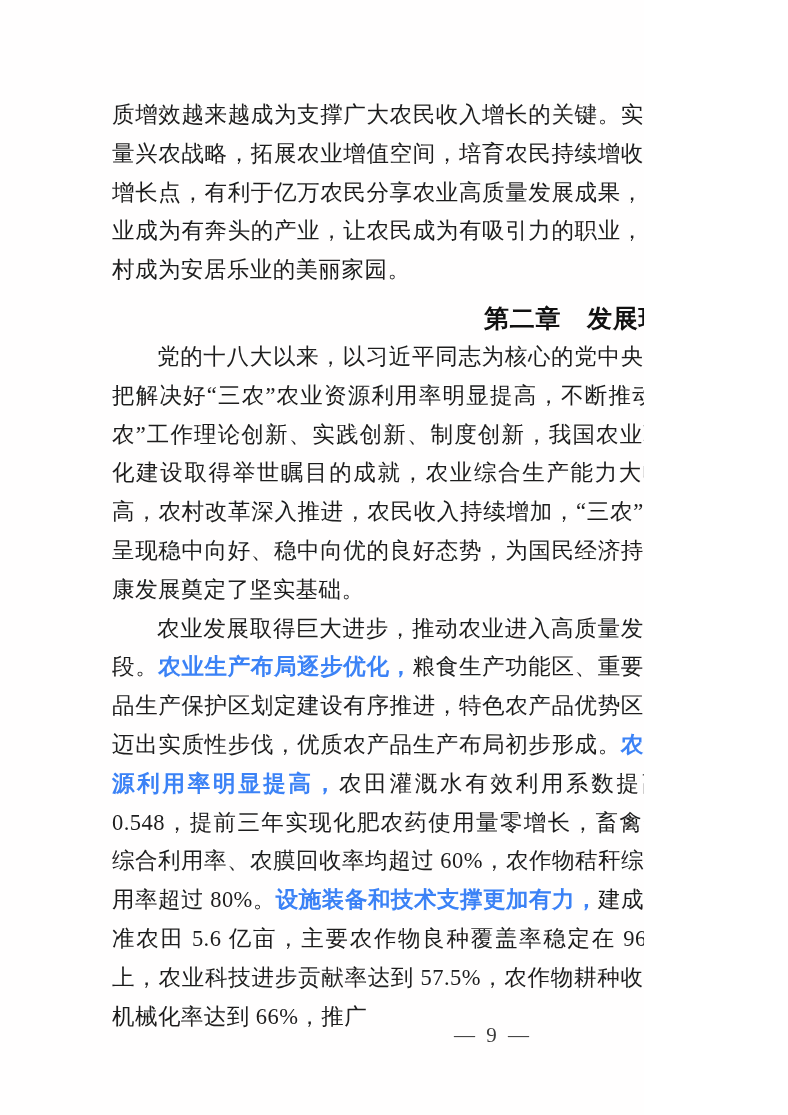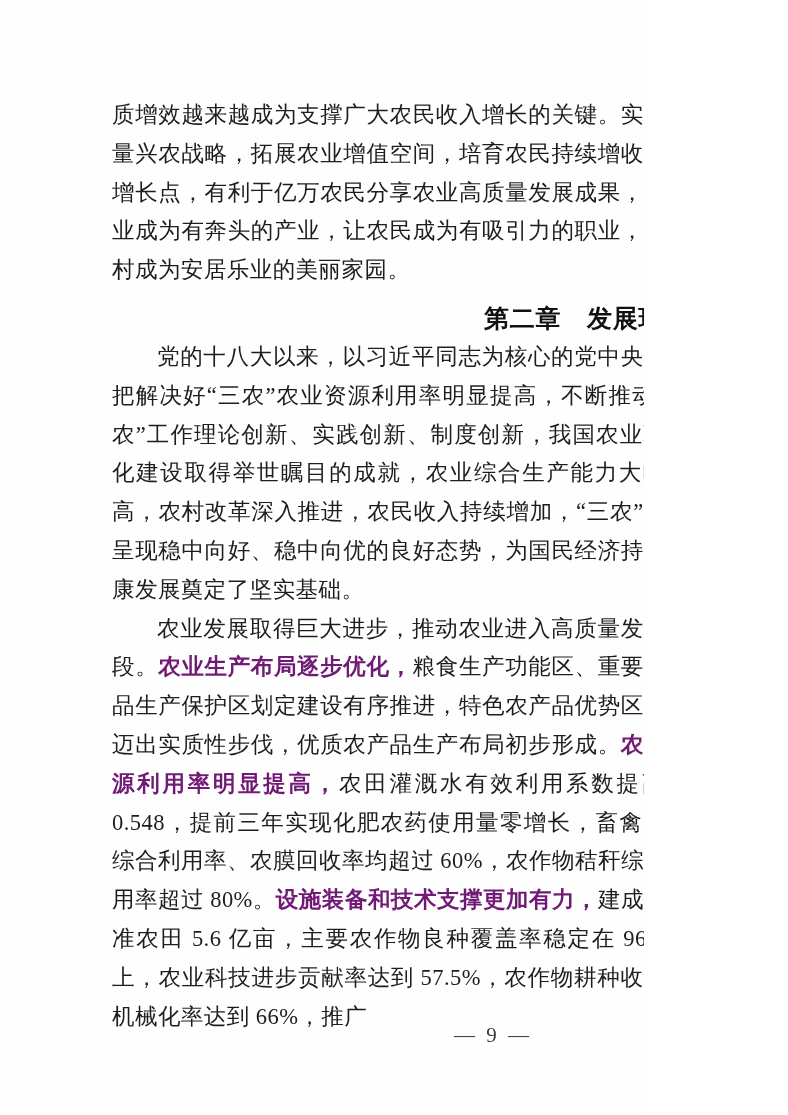--- a/index.html
+++ b/index.html
@@ -39,21 +39,21 @@
     font-weight: 700;
     font-size: 25px;
     line-height: 39px;
     text-align: right;
     color: #111111;
     letter-spacing: 0.03em;
   }
   .bold-run {
     font-family: "Liberation Sans", "DejaVu Sans", sans-serif;
     font-weight: 700;
-    color: #701a75;
+    color: #3b82f6;
   }
   .page-footer {
     position: absolute;
     top: 1022px;
     right: 112px;
     font-size: 21px;
     line-height: 26px;
     letter-spacing: 3px;
     color: #3a3a3a;
     font-family: "Liberation Serif", "DejaVu Serif", serif;

